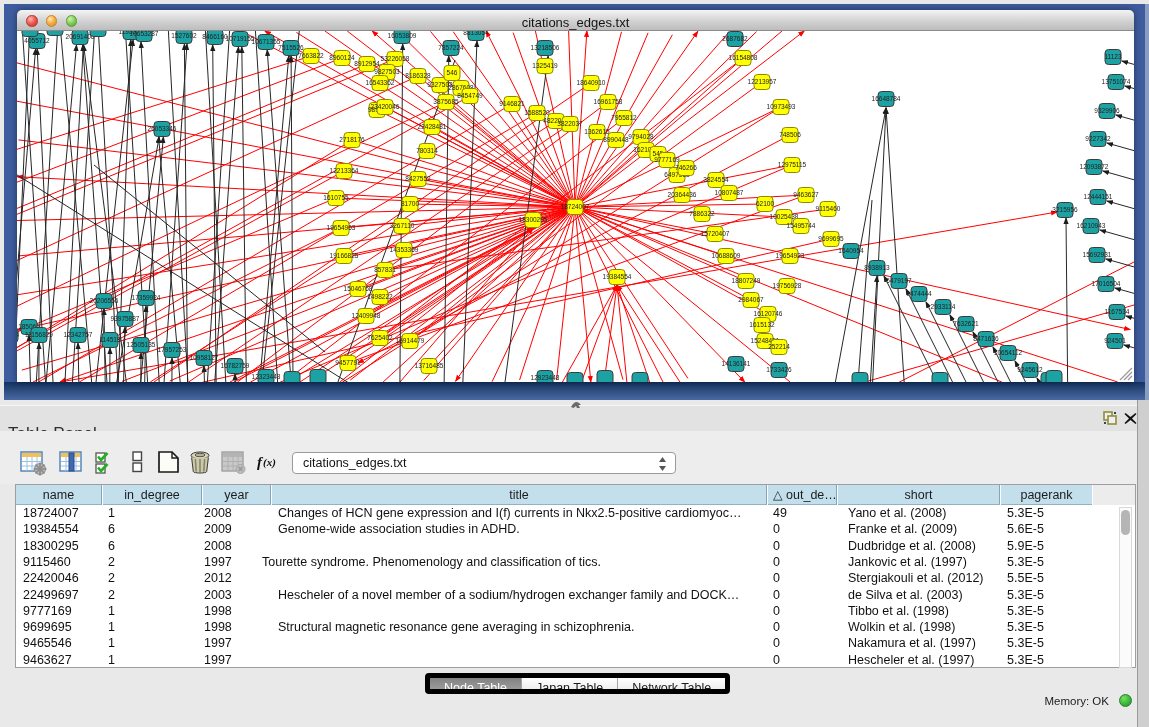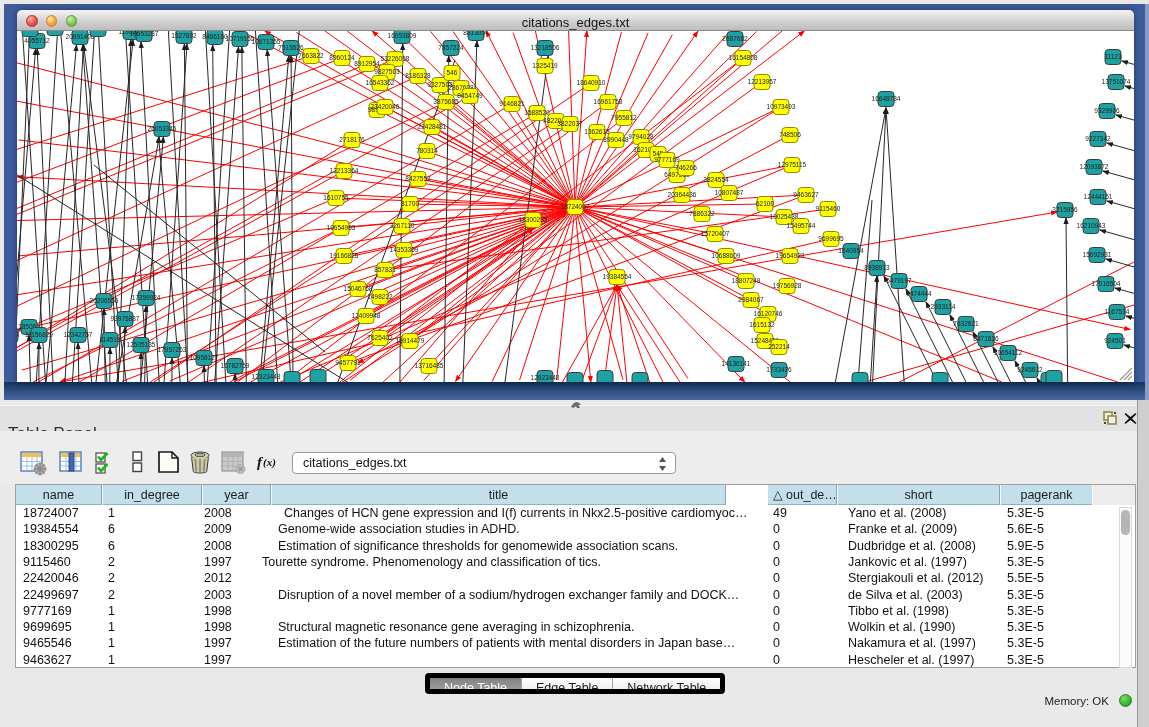--- a/index.html
+++ b/index.html
@@ -642,47 +642,46 @@
  <div class="combo">citations_edges.txt
   <svg width="9" height="14" style="position:absolute;right:8px;top:4px">
       <path d="M4.5,0 L8,5 H1 z" fill="#555"></path>
       <path d="M4.5,14 L8,9 H1 z" fill="#555"></path>
     </svg>
  </div>
 <div id="tablebox"></div>
 <div class="hcell" style="left:16px;width:86px">name</div>
 <div class="hcell" style="left:103px;width:99px">in_degree</div>
 <div class="hcell" style="left:203px;width:68px">year</div>
-<div class="hcell" style="left:272px;width:454px">title</div>
+<div class="hcell" style="left:272px;width:495px">title</div>
 <div class="hcell" style="left:768px;width:69px;text-align:left;padding-left:5px">△ out_de…</div>
 <div class="hcell" style="left:838px;width:162px">short</div>
 <div class="hcell" style="left:1001px;width:91px;border-right:none">pagerank</div>
 <div class="trow" style="top:505px">
     <span style="left:23px">18724007</span>
     <span style="left:108px">1</span>
     <span style="left:204px">2008</span>
-    <span style="left:284px">Changes of HCN gene expression and I(f) currents in Nkx2.5-positive cardiomyoc…</span>
+    <span style="left:278px">Changes of HCN gene expression and I(f) currents in Nkx2.5-positive cardiomyoc…</span>
     <span style="left:773px">49</span>
     <span style="left:848px">Yano et al. (2008)</span>
     <span style="left:1007px">5.3E-5</span>
   </div>
 <div class="trow" style="top:521.3px">
     <span style="left:23px">19384554</span>
     <span style="left:108px">6</span>
     <span style="left:204px">2009</span>
     <span style="left:278px">Genome-wide association studies in ADHD.</span>
     <span style="left:773px">0</span>
     <span style="left:848px">Franke et al. (2009)</span>
     <span style="left:1007px">5.6E-5</span>
   </div>
 <div class="trow" style="top:537.5999999999999px">
     <span style="left:23px">18300295</span>
     <span style="left:108px">6</span>
     <span style="left:204px">2008</span>
-    <span style="left:278px">Estimation of significance thresholds for genomewide association scans.</span>
     <span style="left:773px">0</span>
     <span style="left:848px">Dudbridge et al. (2008)</span>
     <span style="left:1007px">5.9E-5</span>
   </div>
 <div class="trow" style="top:553.8999999999999px">
     <span style="left:23px">9115460</span>
     <span style="left:108px">2</span>
     <span style="left:204px">1997</span>
     <span style="left:262px">Tourette syndrome. Phenomenology and classification of tics.</span>
     <span style="left:773px">0</span>
@@ -694,62 +693,61 @@
     <span style="left:108px">2</span>
     <span style="left:204px">2012</span>
     <span style="left:773px">0</span>
     <span style="left:848px">Stergiakouli et al. (2012)</span>
     <span style="left:1007px">5.5E-5</span>
   </div>
 <div class="trow" style="top:586.4999999999998px">
     <span style="left:23px">22499697</span>
     <span style="left:108px">2</span>
     <span style="left:204px">2003</span>
-    <span style="left:278px">Disruption of a novel member of a sodium/hydrogen exchanger family and DOCK…</span>
+    <span style="left:278px">Hescheler of a novel member of a sodium/hydrogen exchanger family and DOCK…</span>
     <span style="left:773px">0</span>
     <span style="left:848px">de Silva et al. (2003)</span>
     <span style="left:1007px">5.3E-5</span>
   </div>
 <div class="trow" style="top:602.7999999999997px">
     <span style="left:23px">9777169</span>
     <span style="left:108px">1</span>
     <span style="left:204px">1998</span>
     <span style="left:773px">0</span>
     <span style="left:848px">Tibbo et al. (1998)</span>
     <span style="left:1007px">5.3E-5</span>
   </div>
 <div class="trow" style="top:619.0999999999997px">
     <span style="left:23px">9699695</span>
     <span style="left:108px">1</span>
     <span style="left:204px">1998</span>
     <span style="left:278px">Structural magnetic resonance gene averaging in schizophrenia.</span>
     <span style="left:773px">0</span>
-    <span style="left:848px">Wolkin et al. (1990)</span>
+    <span style="left:848px">Wolkin et al. (1998)</span>
     <span style="left:1007px">5.3E-5</span>
   </div>
 <div class="trow" style="top:635.3999999999996px">
     <span style="left:23px">9465546</span>
     <span style="left:108px">1</span>
     <span style="left:204px">1997</span>
-    <span style="left:278px">Estimation of the future numbers of patients with mental disorders in Japan base…</span>
     <span style="left:773px">0</span>
     <span style="left:848px">Nakamura et al. (1997)</span>
     <span style="left:1007px">5.3E-5</span>
   </div>
 <div class="trow" style="top:651.6999999999996px">
     <span style="left:23px">9463627</span>
     <span style="left:108px">1</span>
     <span style="left:204px">1997</span>
     <span style="left:773px">0</span>
     <span style="left:848px">Hescheler et al. (1997)</span>
     <span style="left:1007px">5.3E-5</span>
   </div>
 <div id="vsb"></div>
 <div id="vsbthumb"></div>
 <div id="tabs">
  <div class="tab sel">Node Table</div>
-    <div class="tab">Edge Table</div>
+    <div class="tab">Japan Table</div>
     <div class="tab">Network Table</div>
 </div>
 <div id="mem">Memory: OK</div>
 <div id="memdot"></div>
 <div id="rstrip"></div>
 <div id="rstriptop"></div>
 <div id="hdrfill"></div>
 </body></html>

